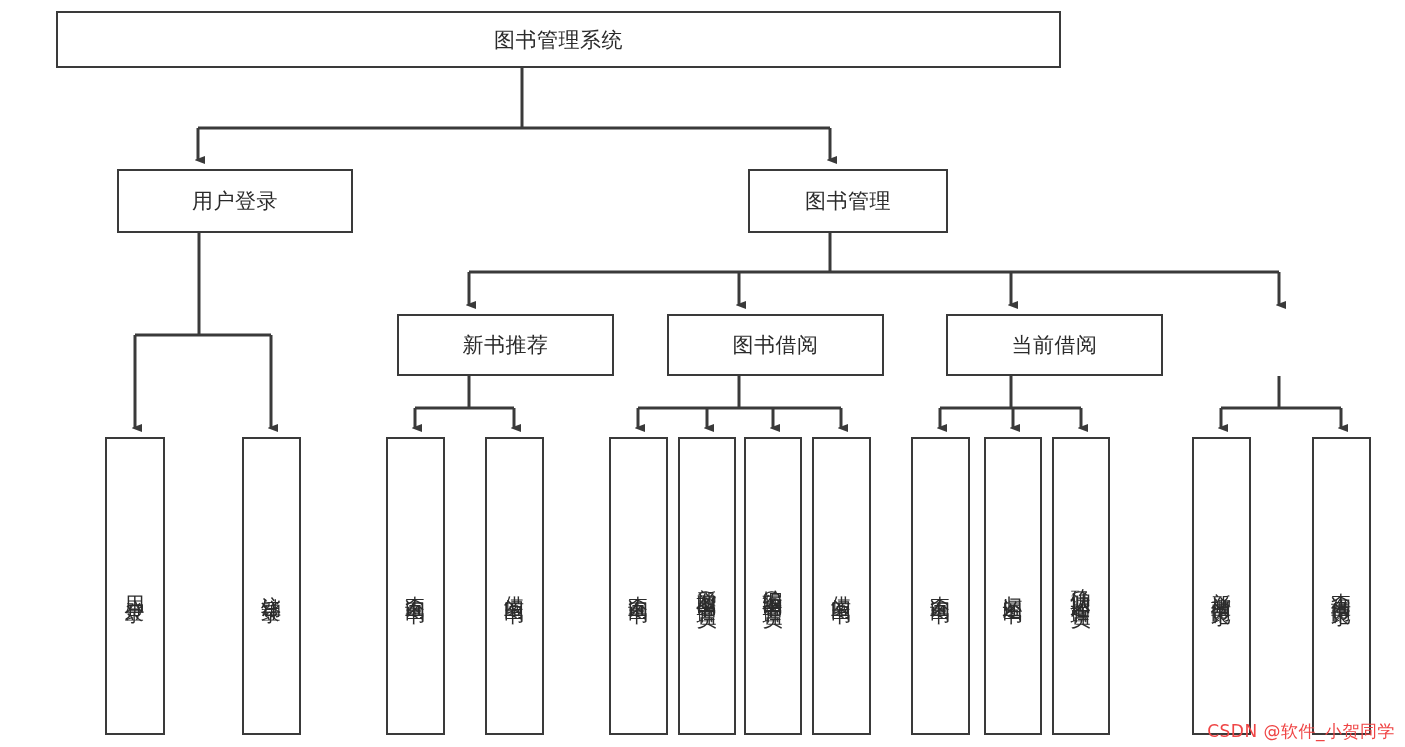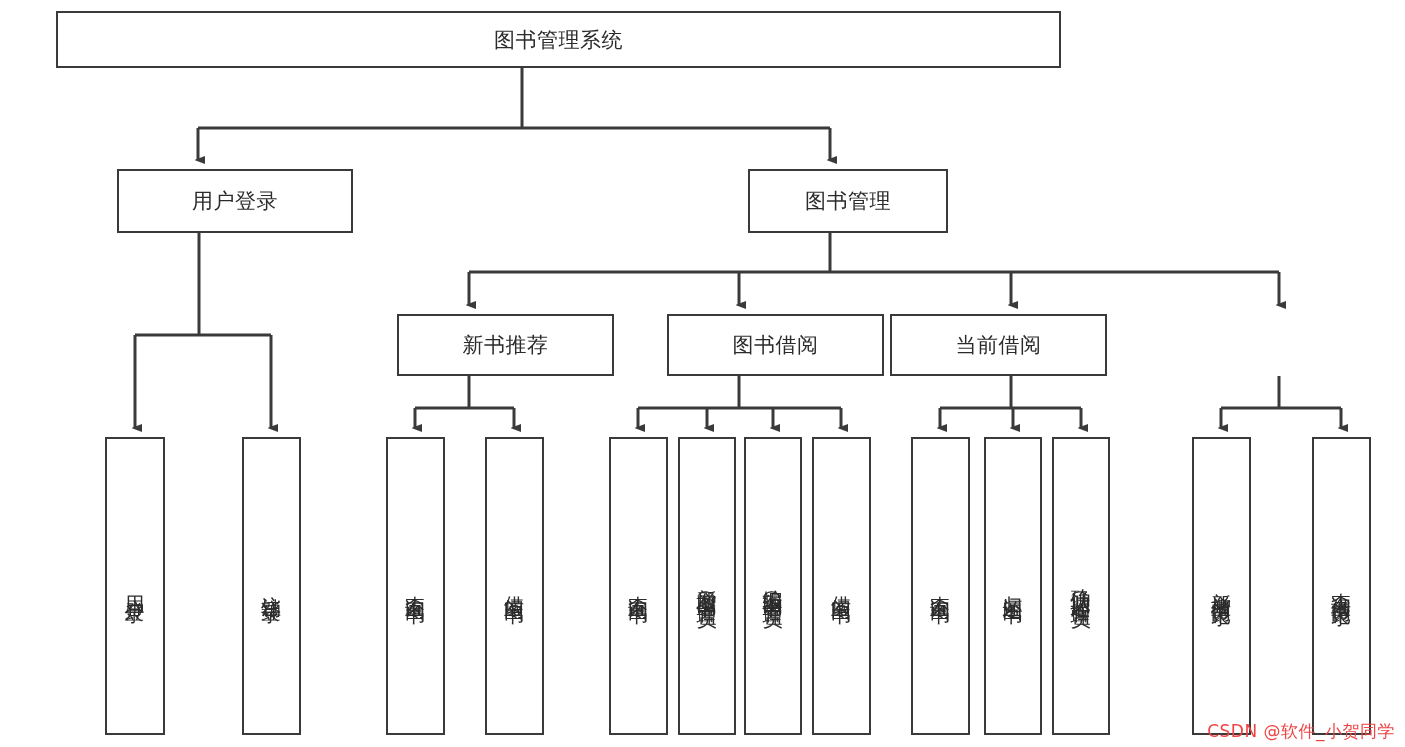--- a/index.html
+++ b/index.html
@@ -132,21 +132,21 @@
   <div class="node horiz" style="left:712px; top:169px; width:200px; height:64px;">
     <span class="hlabel">图书管理</span>
   </div>
 
   <div class="node horiz" style="left:361px; top:314px; width:217px; height:62px;text-align:center;">
     <span class="hlabel">新书推荐</span>
   </div>
   <div class="node horiz" style="left:631px; top:314px; width:217px; height:62px;">
     <span class="hlabel">图书借阅</span>
   </div>
-  <div class="node horiz" style="left:854px; top:314px; width:217px; height:62px;">
+  <div class="node horiz" style="left:910px; top:314px; width:217px; height:62px;">
     <span class="hlabel">当前借阅</span>
   </div>
 
   <div class="node leaf" style="left:105px; top:437px; width:60px; height:298px;">
     <span class="vlabel">用户登录</span>
   </div>
   <div class="node leaf" style="left:242px; top:437px; width:59px; height:298px;">
     <span class="vlabel">注销登录</span>
   </div>
   <div class="node leaf" style="left:386px; top:437px; width:59px; height:298px;">

